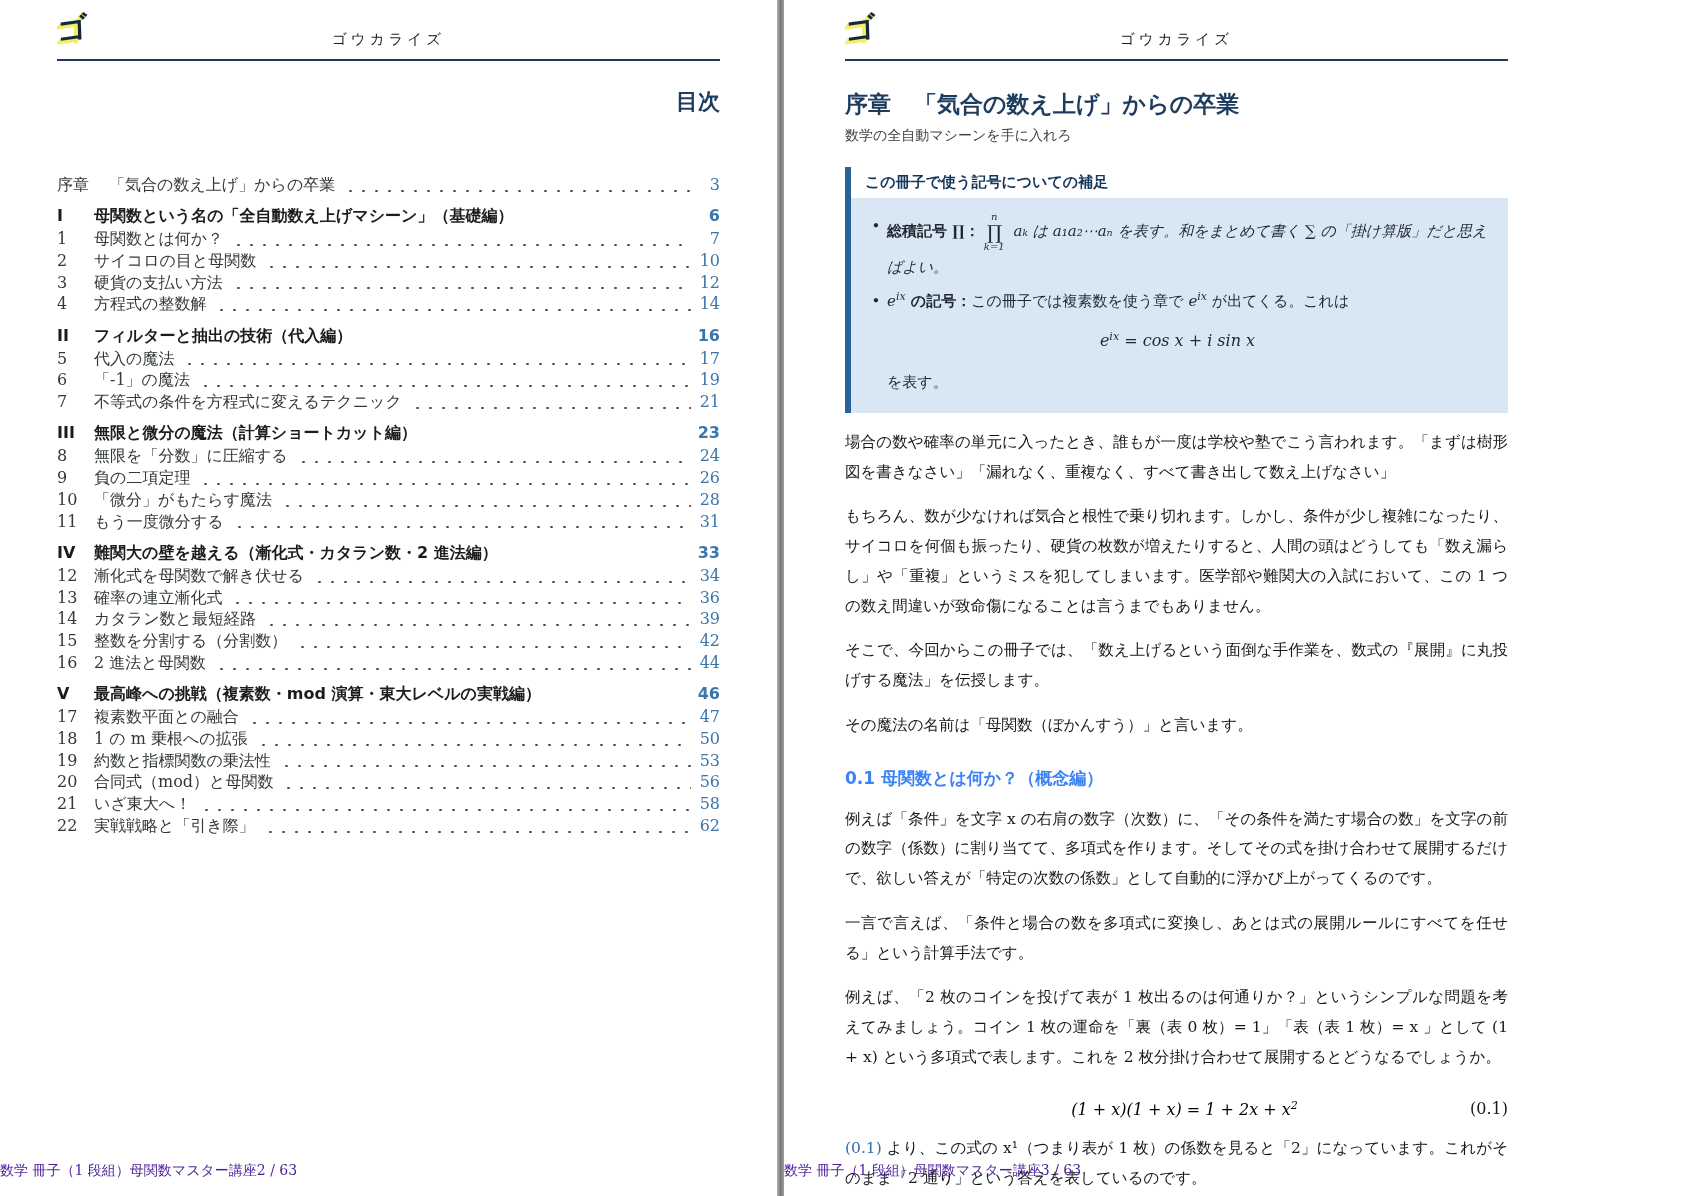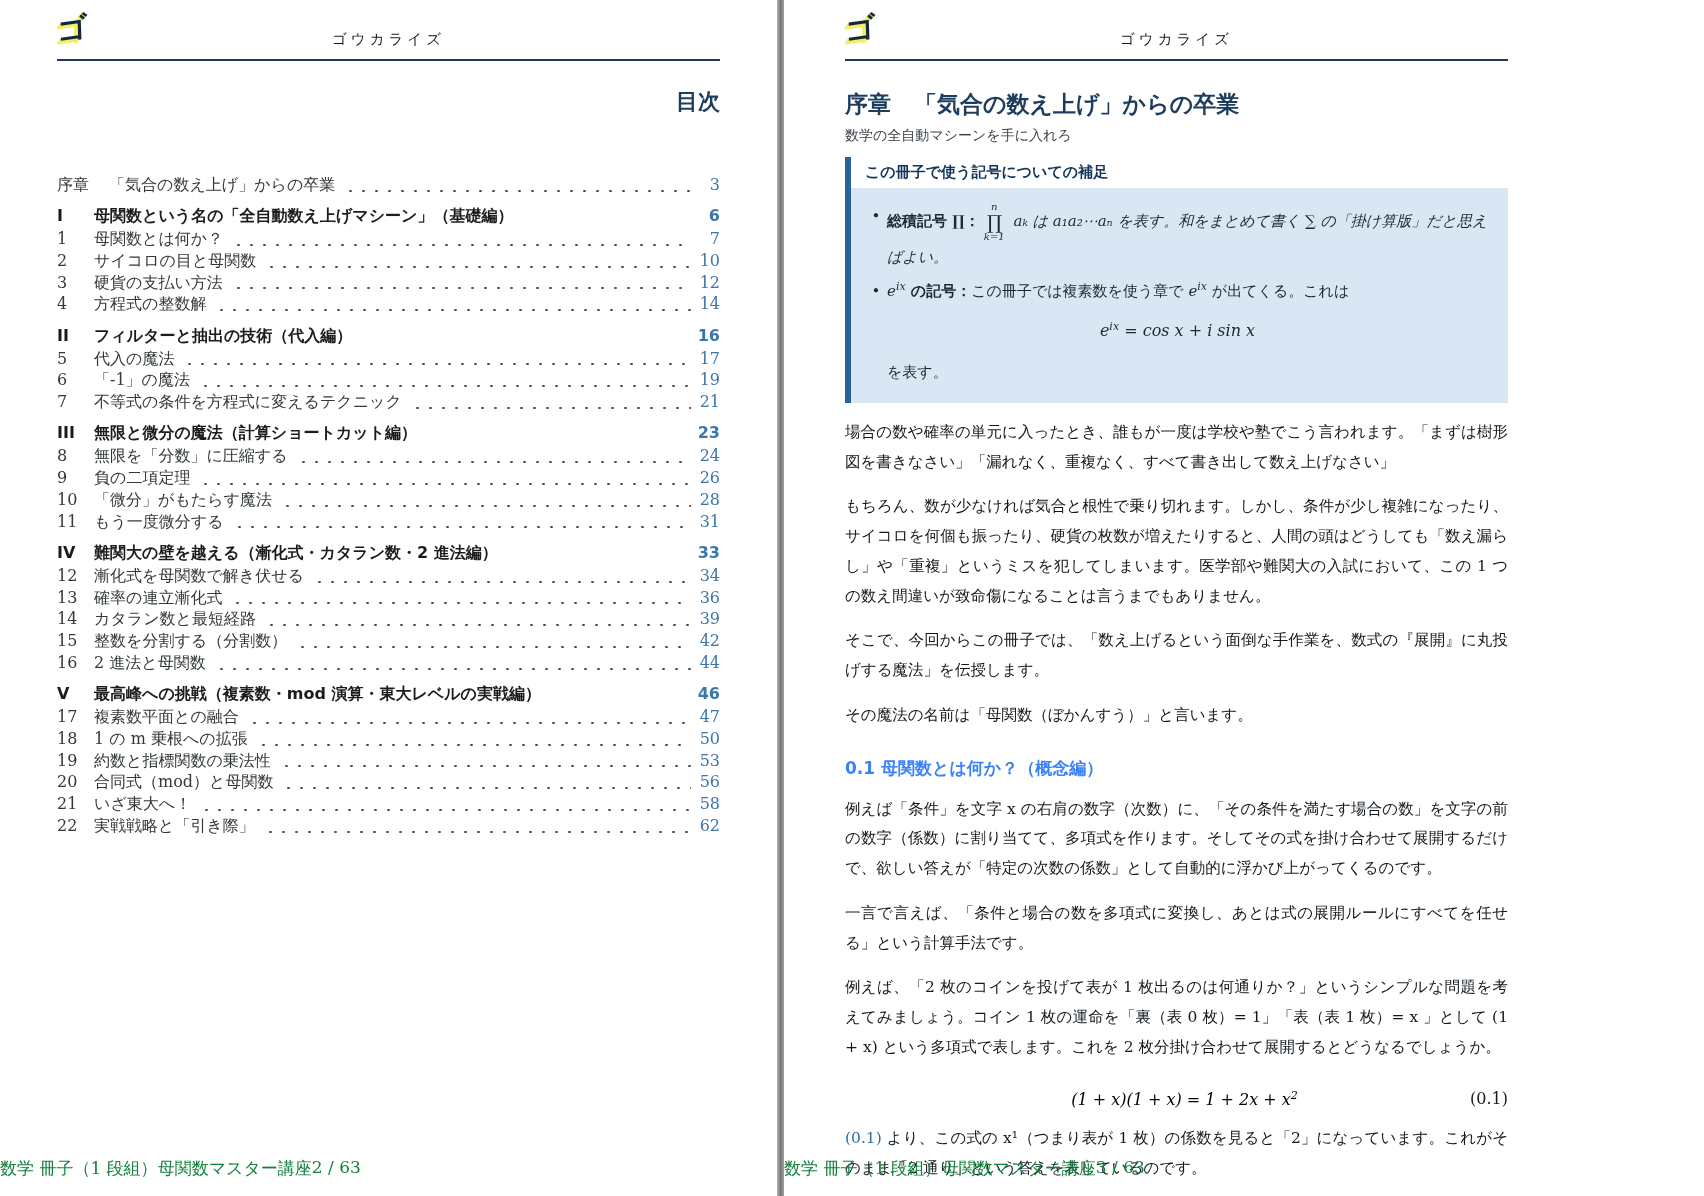--- a/index.html
+++ b/index.html
@@ -21,21 +21,21 @@
                  border-bottom:2px solid #1e3a5f; }
   .brand { text-align:center; font-size:14.5px; letter-spacing:4px; color:#1a1a1a;
            font-family:"DejaVu Sans", sans-serif; }
   .logo { position:absolute; left:0px; top:8px; width:40px; height:42px;
           font-family:"DejaVu Sans", sans-serif; font-weight:bold; font-size:30px;
           color:#14283c; transform:rotate(-8deg) skewX(-6deg); display:inline-block;
           text-shadow:-4px 3px 0 #f3ee62, -2px 1px 0 #f3ee62; }
 
   
   .page-footer { position:absolute; bottom:16px; display:flex; justify-content:space-between;
-                 font-size:17px; color:#15803d; }
+                 font-size:14px; color:#4c1d95; }
   .footer-row { display:flex; justify-content:space-between; width:100%; }
 
   
   .toc-heading { margin-top:26px; font-size:22px; font-weight:bold; color:#1d3c5e;
                  font-family:"DejaVu Sans", sans-serif;text-align:right; }
   .toc { margin-top:57px; font-size:16px; color:#333a35; }
   .toc-row { display:flex; align-items:flex-end; line-height:21.8px; }
   .toc-row .toc-num  { min-width:37px; flex:0 0 auto; }
   .toc-row .toc-title{ flex:0 1 auto; white-space:nowrap; }
   .toc-row .toc-dots { flex:1 1 auto; height:14px; margin:0 7px 3px 9px;
@@ -46,21 +46,21 @@
                   margin-top:9.5px; margin-bottom:1px; }
   .toc-row.part .toc-num { min-width:37px; }
   .toc-row.part .toc-dots { background:none; }
   .toc-row.intro .toc-num { min-width:40px; margin-right:12px; }
 
   
   .chapter-title { margin-top:28px; font-size:23px; font-weight:bold; color:#1d3c5e;
                    font-family:"DejaVu Sans", sans-serif; }
   .chapter-sub { margin-top:7px; font-size:14px; color:#3c4247; }
 
-  .notebox { margin-top:12px; border-left:6px solid #28639c; }
+  .notebox { margin-top:22px; border-left:6px solid #28639c; }
   .notebox-title { font-family:"DejaVu Sans", sans-serif; font-weight:bold;
                    font-size:15px; color:#14365a; padding:6px 0 6px 14px; background:#fff; }
   .notebox-body { background:#d9e7f4; padding:14px 18px 16px 14px; font-size:15px;
                   color:#1e2830; line-height:1.9; }
   .nb-bullet { display:flex; margin-bottom:6px; }
   .nb-bullet .bullet-dot { flex:0 0 22px; text-align:center; }
   .nb-math-i { font-style:italic; font-family:"DejaVu Serif", serif; }
   .prodstack { display:inline-flex; flex-direction:column; align-items:center;
                vertical-align:middle; line-height:1.05; margin:0 4px; }
   .prodstack .lim { font-size:10px; font-style:italic; }

